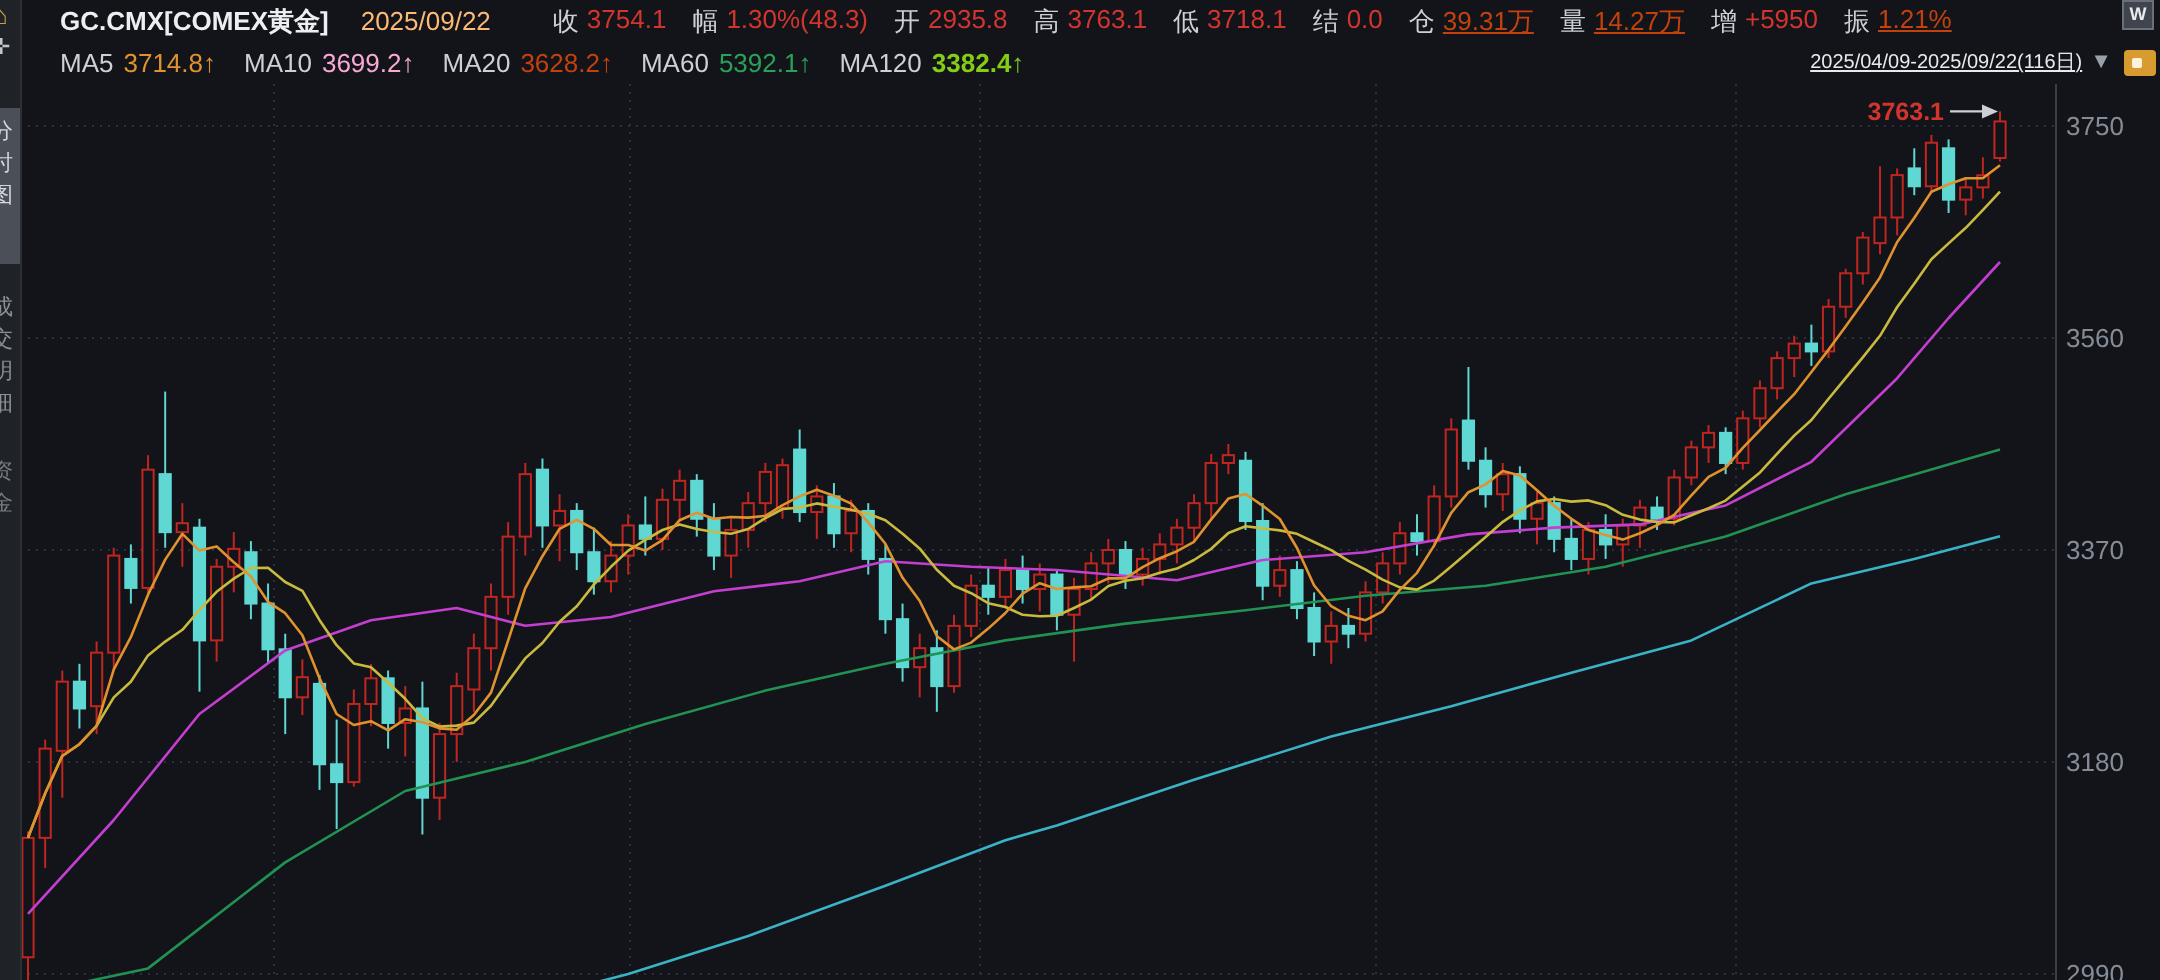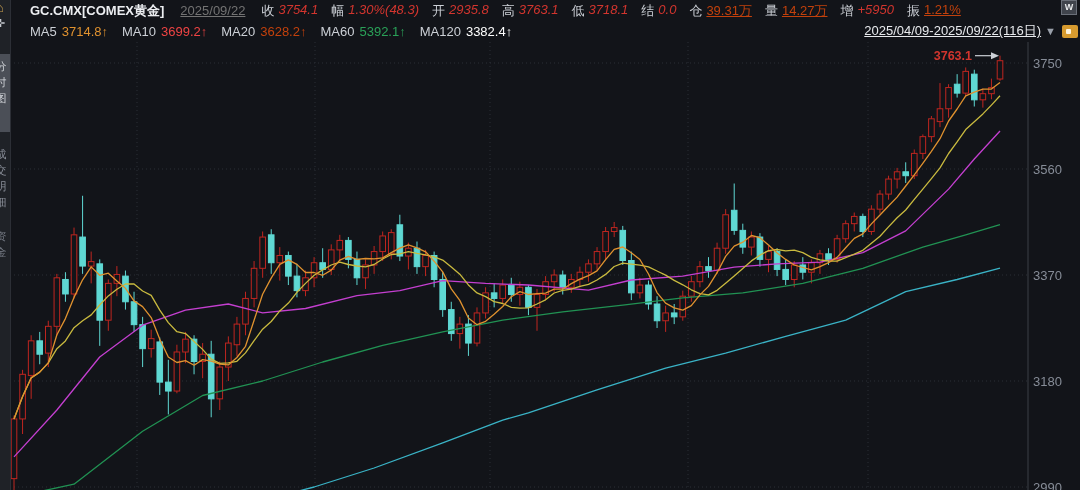--- a/index.html
+++ b/index.html
@@ -4,29 +4,29 @@
 <style>
   html,body{margin:0;padding:0;background:#121419;width:1080px;height:490px;overflow:hidden;
     font-family:"Liberation Sans",sans-serif;}
   #stage{position:relative;width:1080px;height:490px;background:#121419;}
   svg{position:absolute;left:0;top:0;z-index:1;}
   .bar{position:absolute;left:0;right:0;display:flex;align-items:center;font-size:13px;
     color:#d2d5da;z-index:4;white-space:nowrap;}
   #bar1{top:0;height:21px;padding-left:30px;}
   #bar2{top:21px;height:20px;padding-left:30px;}
   .ticker{color:#eceef1;font-weight:700;margin-right:16px;}
-  .date{color:#737373;margin-right:16px;text-decoration:underline;}
+  .date{color:#fdba74;margin-right:31px;}
   .fld{display:inline-flex;margin-right:13px;}
   .fld .lbl{color:#ccd0d6;margin-right:4px;}
-  .v-red{color:#d2352e;font-style:italic;}
+  .v-red{color:#d2352e;}
   .v-white{color:#c2410c;text-decoration:underline;}
   .ma-item{display:inline-flex;margin-right:14px;}
   .ma-item .lbl{color:#ccd0d6;margin-right:5px;}
   #range-wrap{margin-left:auto;display:flex;align-items:center;}
-  #range-label{color:#e8eaed;font-size:13px;text-decoration:underline;cursor:pointer;}
+  #range-label{color:#e8eaed;font-size:10px;text-decoration:underline;cursor:pointer;}
   #range-caret{color:#9aa0aa;font-size:11px;margin:0 6px 0 4px;}
   #amber-icon{width:16px;height:13px;background:#d79b2f;border-radius:2px;position:relative;margin-right:2px;}
   #amber-icon::after{content:"";position:absolute;left:4px;top:4px;width:5px;height:5px;background:#fdf3dc;border-radius:1px;}
   #w-badge{position:absolute;right:3px;top:0;width:14px;height:13px;background:#40444c;border:1px solid #6a6f78;
     color:#e8eaec;font-size:9px;font-weight:700;text-align:center;line-height:13px;z-index:6;}
   
   #left-strip{position:absolute;left:0;top:0;bottom:0;width:10px;background:#1f2227;z-index:5;
     border-right:1px solid #2c2f36;overflow:hidden;}
   #strip-highlight{position:absolute;left:0;top:54px;width:10px;height:78px;background:#4b4f57;}
   .strip-glyphs{position:absolute;left:-7px;width:16px;font-size:11px;line-height:16px;text-align:center;}
@@ -348,30 +348,30 @@
           <span class="v-white">1.21%</span>
         </span></span>
   </div>
 
   <div id="bar2" class="bar">
     <span id="ma-items"><span class="ma-item">
           <span class="lbl">MA5</span>
           <span style="color: rgb(224, 146, 47);">3714.8↑</span>
         </span><span class="ma-item">
           <span class="lbl">MA10</span>
-          <span style="color: #ef4444;">3699.2↑</span>
+          <span style="color: #f9a8d4;">3699.2↑</span>
         </span><span class="ma-item">
           <span class="lbl">MA20</span>
           <span style="color: #c2410c;">3628.2↑</span>
         </span><span class="ma-item">
           <span class="lbl">MA60</span>
           <span style="color: rgb(42, 161, 88);">5392.1↑</span>
         </span><span class="ma-item">
           <span class="lbl">MA120</span>
-          <span style="color: #ffffff;">3382.4↑</span>
+          <span style="color: #84cc16; font-weight: bold;">3382.4↑</span>
         </span></span>
     <span id="range-wrap">
       <span id="range-label">2025/04/09-2025/09/22(116日)</span>
       <span id="range-caret">▼</span>
       <span id="amber-icon"></span>
     </span>
   </div>
 
   <div id="w-badge">W</div>
 

